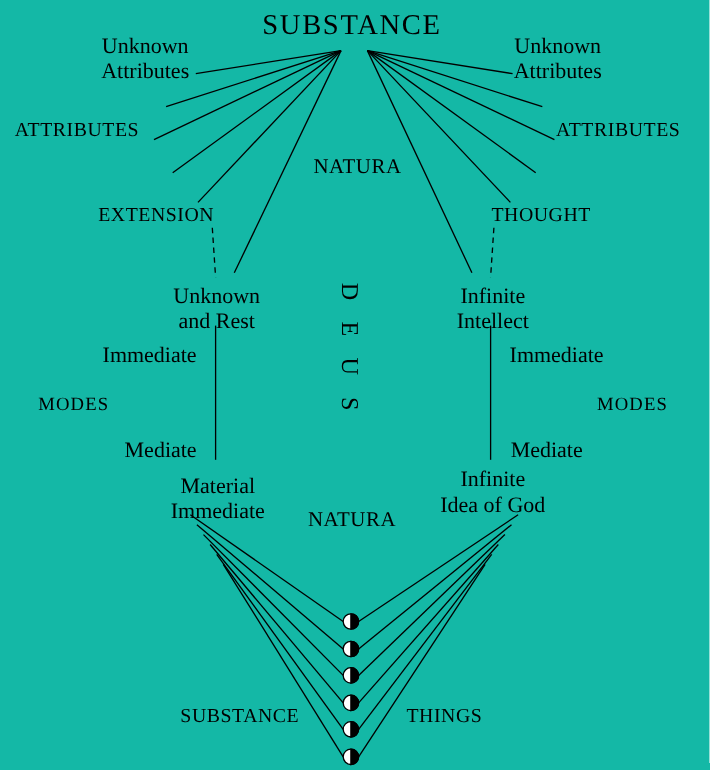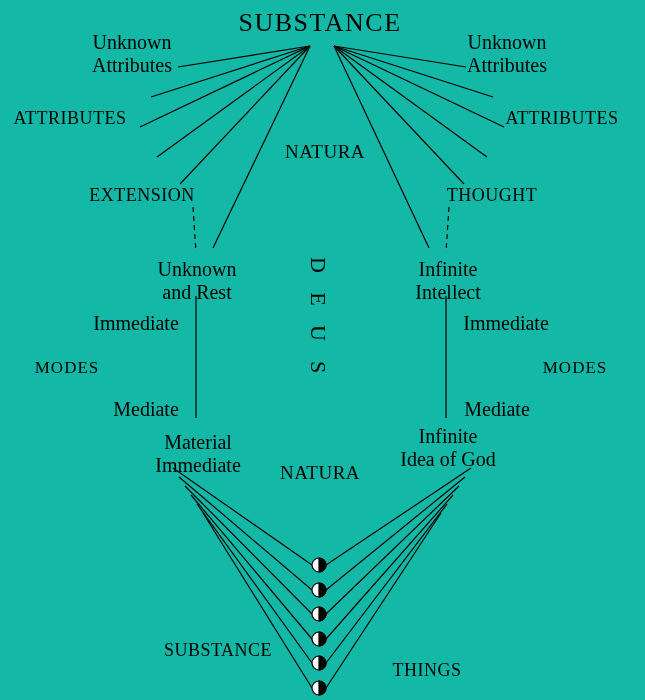--- a/index.html
+++ b/index.html
@@ -185,15 +185,15 @@
   <div class="label small" style="left:448px; top:425px;">
     <div>Infinite</div>
     <div>Idea of God</div>
   </div>
 
   <div class="label section" style="left:320px; top:461px;">
     <div>NATURA</div>
   </div>
 
   <div class="label caps" style="left:218px; top:640px;">SUBSTANCE</div>
-  <div class="label caps" style="left:427px; top:640px;margin-top:20px;">THINGS</div>
+  <div class="label caps" style="left:404px; top:640px;">THINGS</div>
 
 </div>
 
 </body></html>

